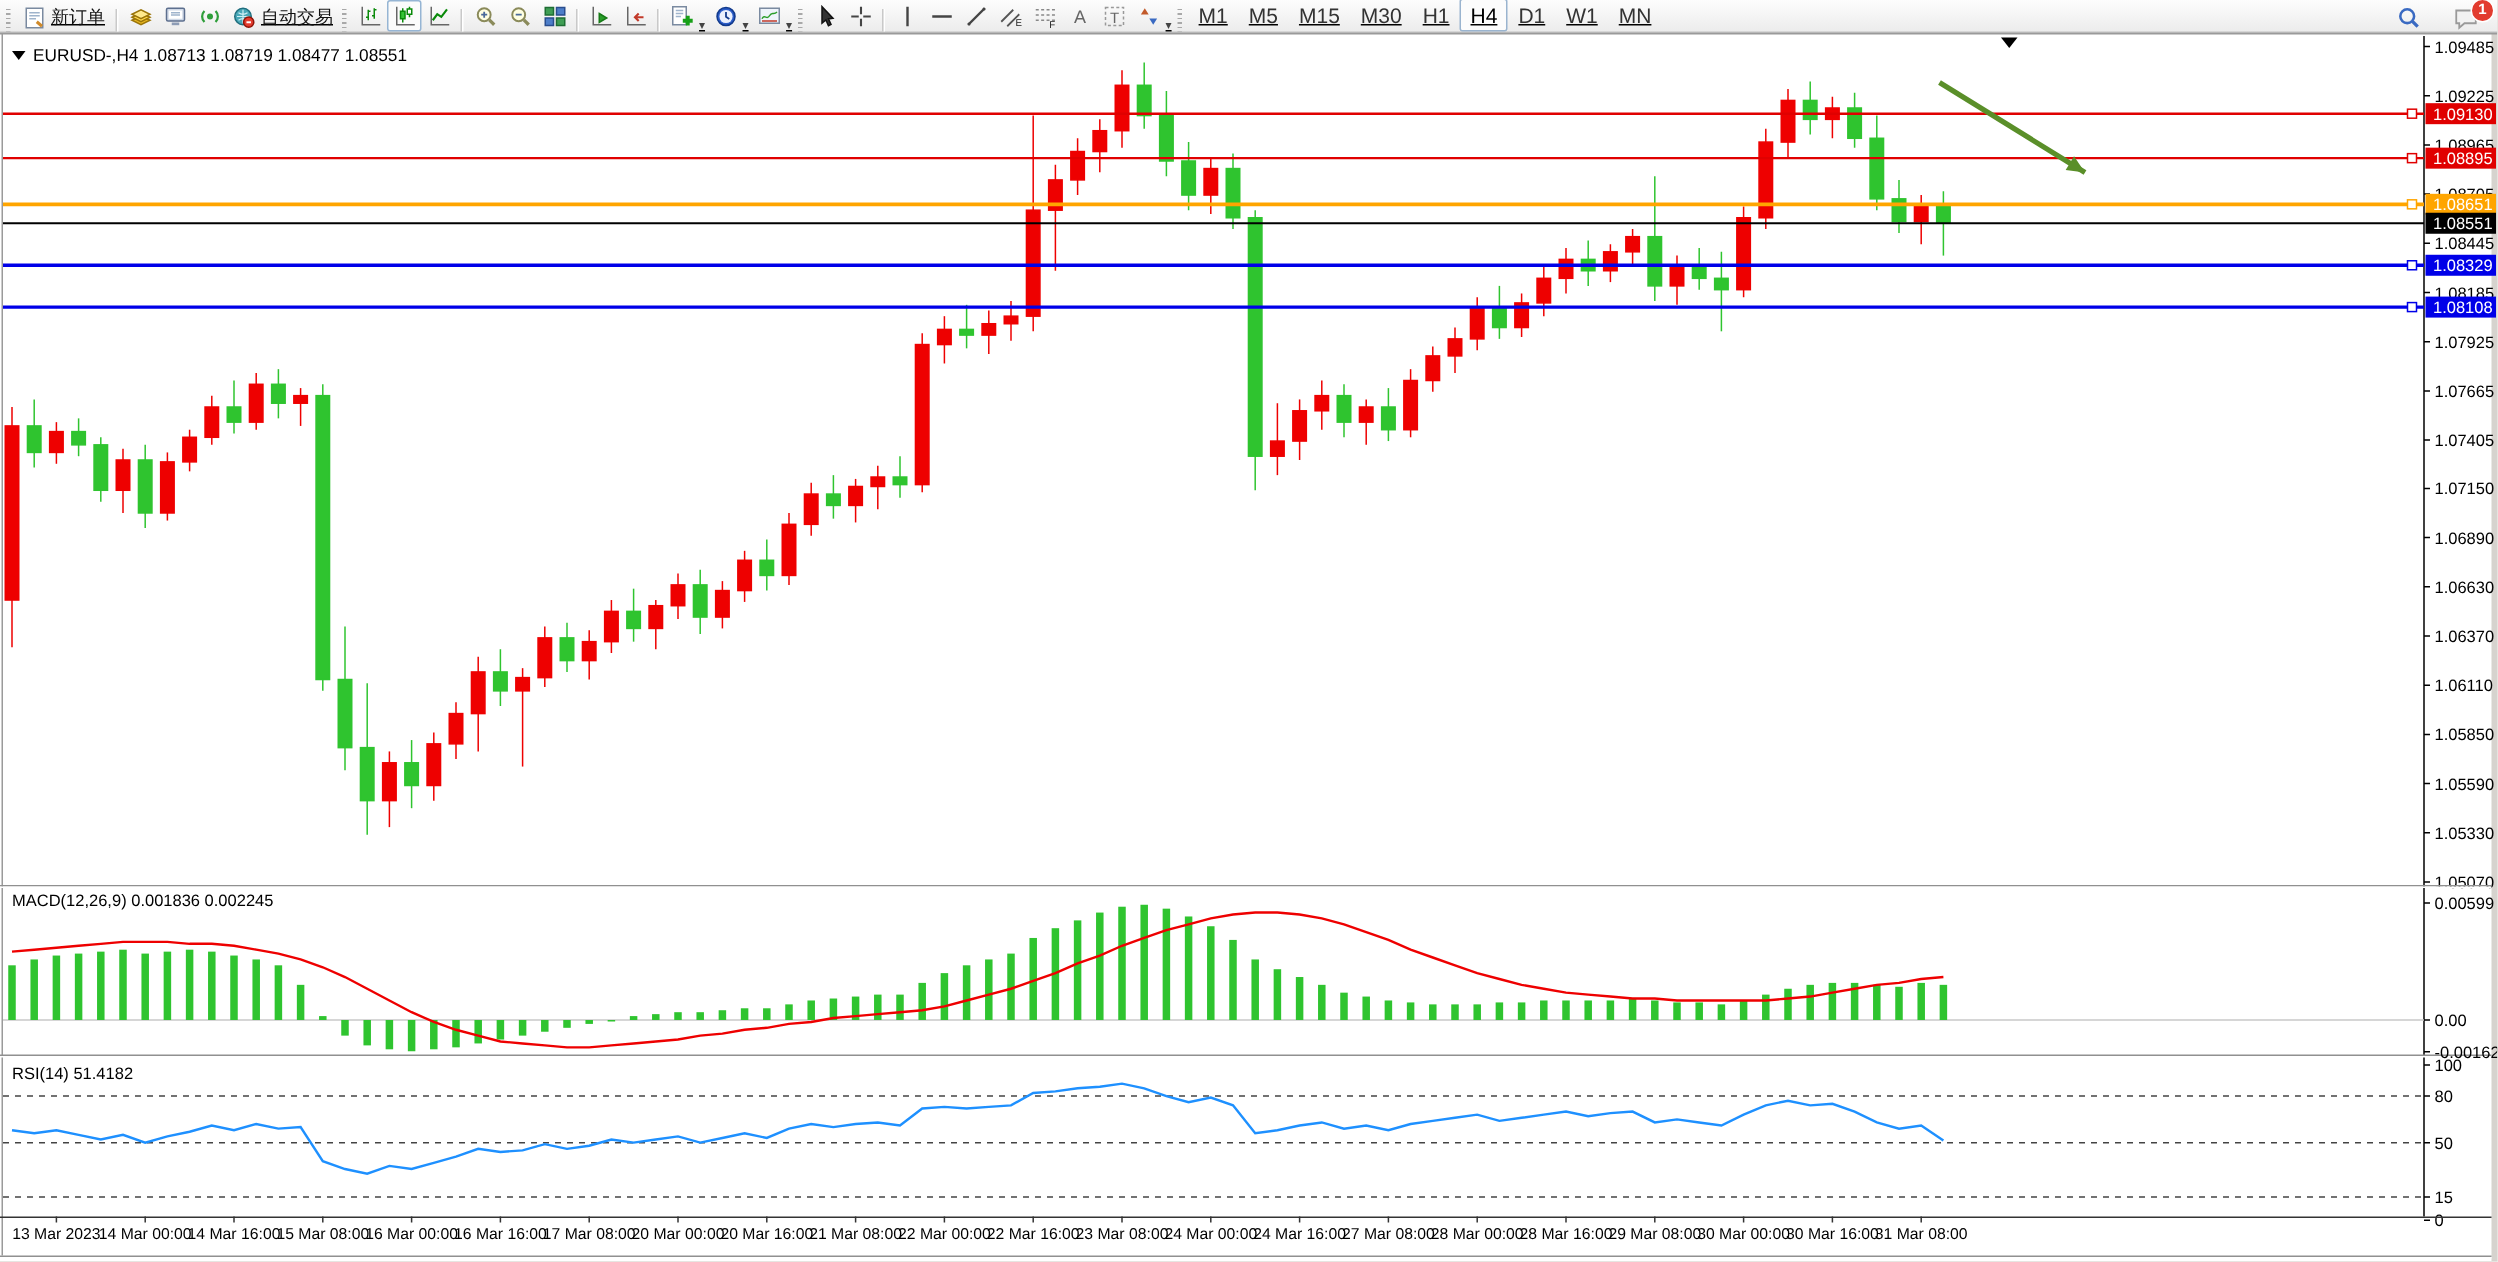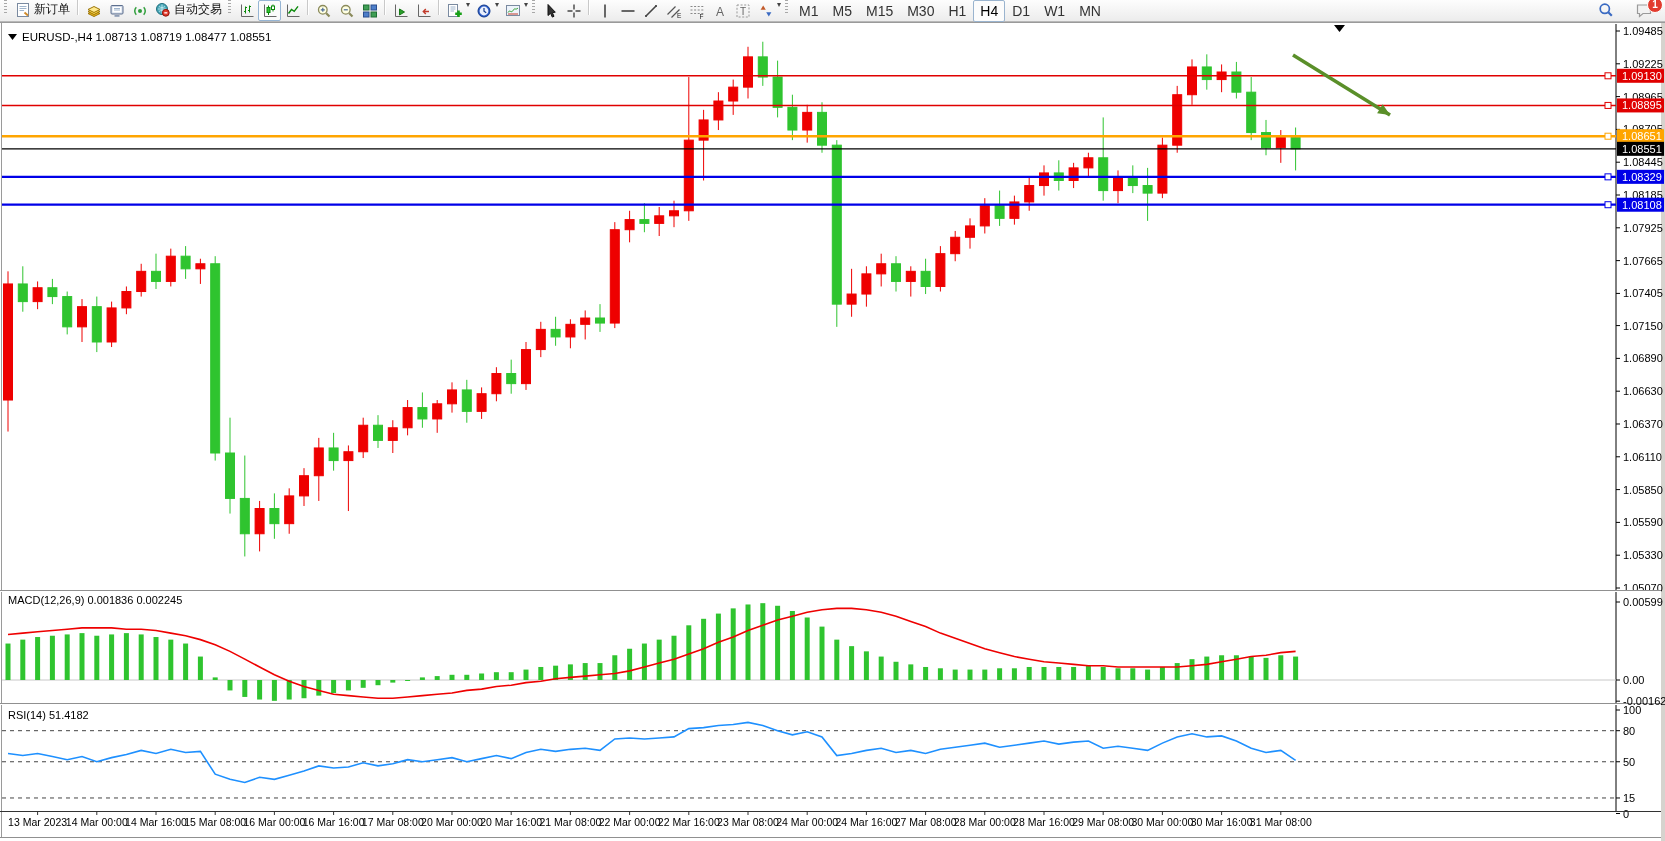--- a/index.html
+++ b/index.html
@@ -1,20 +1,20 @@
 <!DOCTYPE html>
 <html><head>
 <meta charset="utf-8">
 <style>
   html,body{margin:0;padding:0;background:#d4d0c8;font-family:"Liberation Sans",sans-serif;}
   #app{position:relative;width:1665px;height:841px;background:#fff;overflow:hidden;}
   
   #toolbar{position:absolute;top:0;left:0;width:1665px;height:22px;
     background:linear-gradient(#fdfdfd,#ececec);border-bottom:1px solid #b8b8b8;
-    display:flex;align-items:flex-start;padding-left:2px;box-sizing:border-box;}
+    display:flex;align-items:flex-end;padding-left:2px;box-sizing:border-box;text-decoration:underline;}
   .tb-icon{width:21px;height:19px;display:flex;align-items:center;justify-content:center;border:1px solid transparent;border-radius:2px;}
   .tb-icon.pressed{background:#fbfbfb;border:1px solid #96b5d4;}
   .tb-text{display:flex;align-items:center;gap:3px;font-size:12px;color:#111;padding:0 4px;height:19px;}
   .sep{width:0;height:15px;border-left:1px solid #c9c9c9;border-right:1px solid #fff;margin:0 3px;}
   .grip{width:3px;height:15px;margin:0 4px 0 2px;
     background:repeating-linear-gradient(180deg,#a8a8a8 0 1px,rgba(0,0,0,0) 1px 3px);}
   .caret{font-size:8px;color:#444;margin:0 2px 0 0;}
   .tf-btn{font-size:14px;color:#333;padding:2px 6px;border:1px solid transparent;border-radius:2px;}
   .tf-btn.active{background:#fcfcfc;border:1px solid #9ab4cf;color:#000;}
   #tb-right{margin-left:auto;display:flex;align-items:center;gap:16px;margin-right:10px;}

